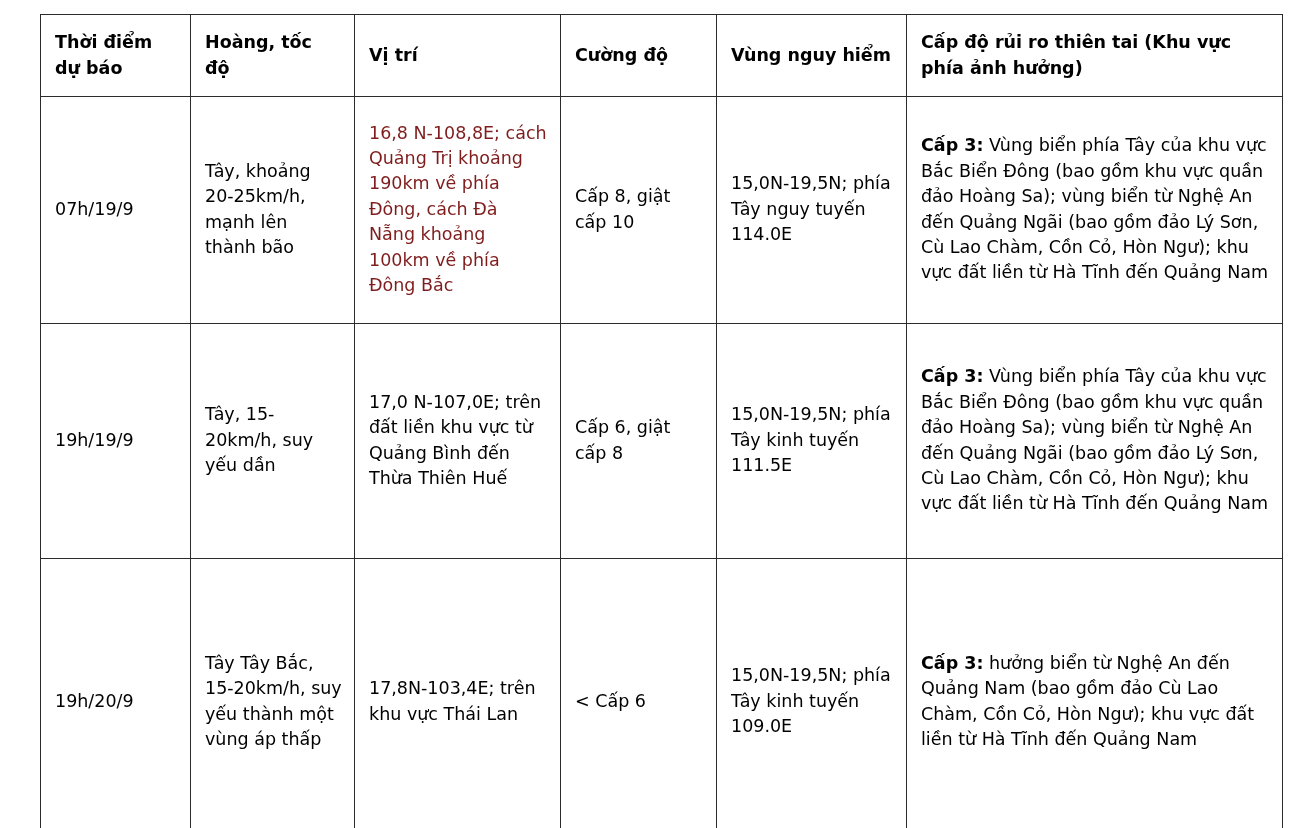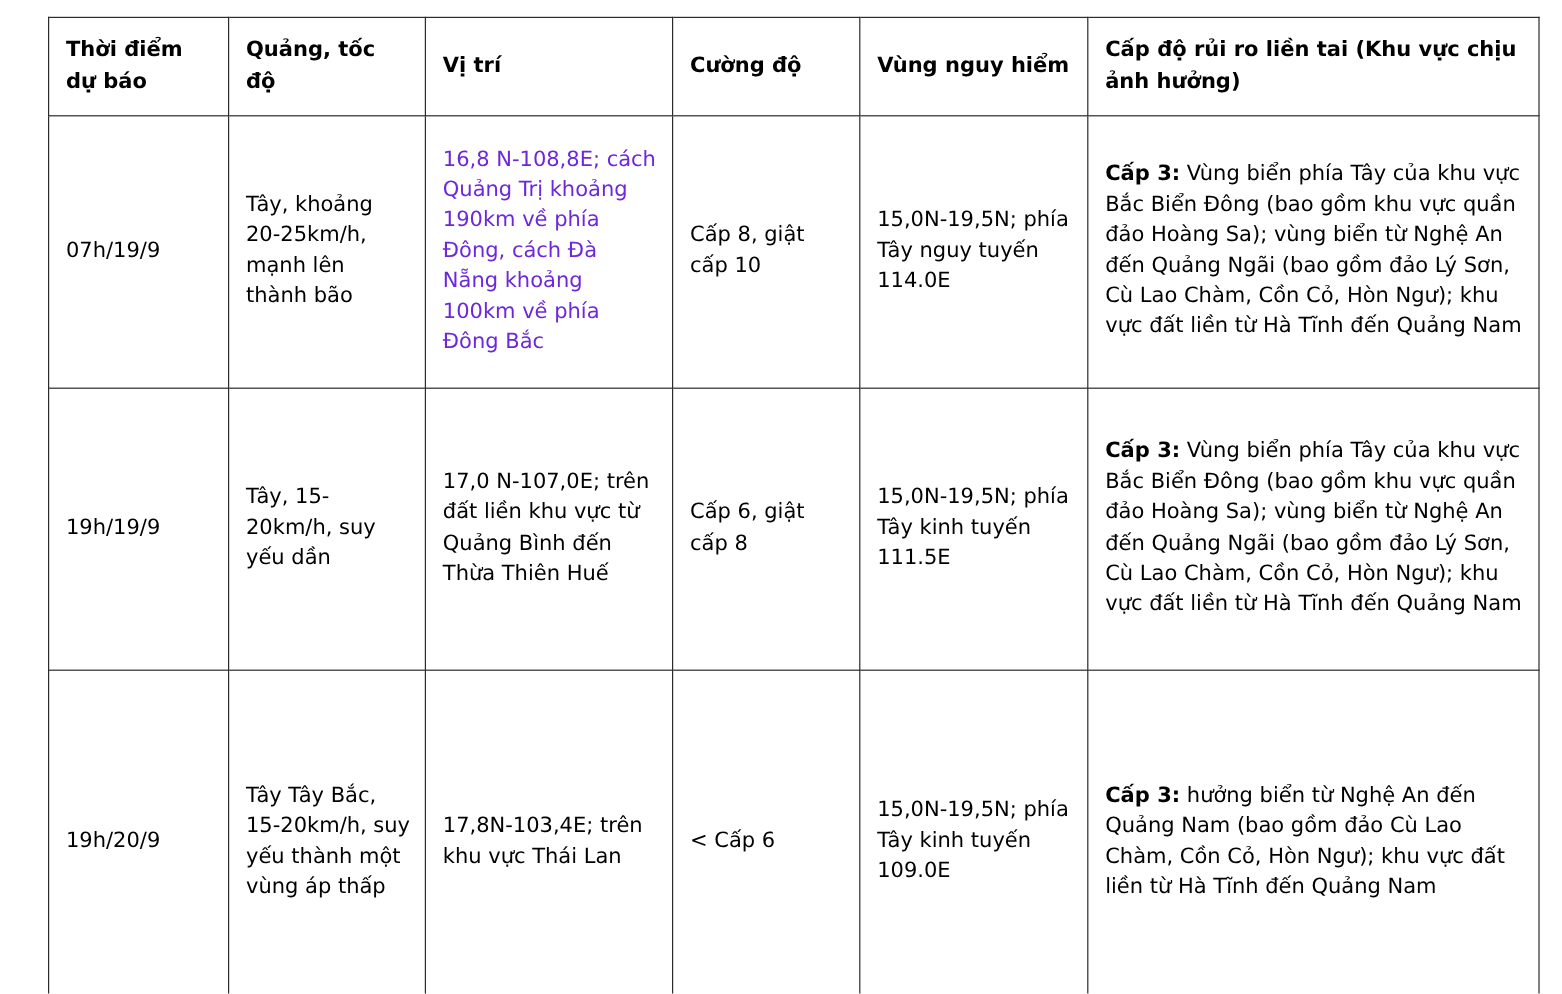--- a/index.html
+++ b/index.html
@@ -48,21 +48,21 @@
   col.c-pos    { width: 206px; }
   col.c-int    { width: 156px; }
   col.c-zone   { width: 190px; }
   col.c-risk   { width: 376px; }
 
   td.time-cell {
     font-weight: bold;
     font-size: 17.5px;
   }
   td.highlight {
-    color: #6d28d9;
+    color: #7f1d1d;
   }
   .risk-level {
     font-weight: bold;
   }
   tbody tr.row-1 td { height: 206px; }
   tbody tr.row-2 td { height: 214px; }
   tbody tr.row-3 td { height: 266px; }
   tbody tr.row-3 td.risk-cell,
   tbody tr.row-3 td.zone-cell,
   tbody tr.row-3 td.int-cell,
@@ -77,25 +77,25 @@
       <col class="c-time">
       <col class="c-dir">
       <col class="c-pos">
       <col class="c-int">
       <col class="c-zone">
       <col class="c-risk">
     </colgroup>
     <thead>
       <tr>
         <th>Thời điểm dự báo</th>
-        <th>Quảng, tốc độ</th>
+        <th>Hoàng, tốc độ</th>
         <th>Vị trí</th>
         <th>Cường độ</th>
         <th>Vùng nguy hiểm</th>
-        <th>Cấp độ rủi ro liền tai (Khu vực chịu ảnh hưởng)</th>
+        <th>Cấp độ rủi ro thiên tai (Khu vực phía ảnh hưởng)</th>
       </tr>
     </thead>
     <tbody>
       <tr class="row-1">
         <td class="time-cell">07h/19/9</td>
         <td class="dir-cell">Tây, khoảng 20-25km/h, mạnh lên thành bão</td>
         <td class="pos-cell highlight">16,8 N-108,8E; cách Quảng Trị khoảng 190km về phía Đông, cách Đà Nẵng khoảng 100km về phía Đông Bắc</td>
         <td class="int-cell">Cấp 8, giật cấp 10</td>
         <td class="zone-cell">15,0N-19,5N; phía Tây nguy tuyến 114.0E</td>
         <td class="risk-cell"><span class="risk-level">Cấp 3:</span><span> Vùng biển phía Tây của khu vực Bắc Biển Đông (bao gồm khu vực quần đảo Hoàng Sa); vùng biển từ Nghệ An đến Quảng Ngãi (bao gồm đảo Lý Sơn, Cù Lao Chàm, Cồn Cỏ, Hòn Ngư); khu vực đất liền từ Hà Tĩnh đến Quảng Nam</span></td>

